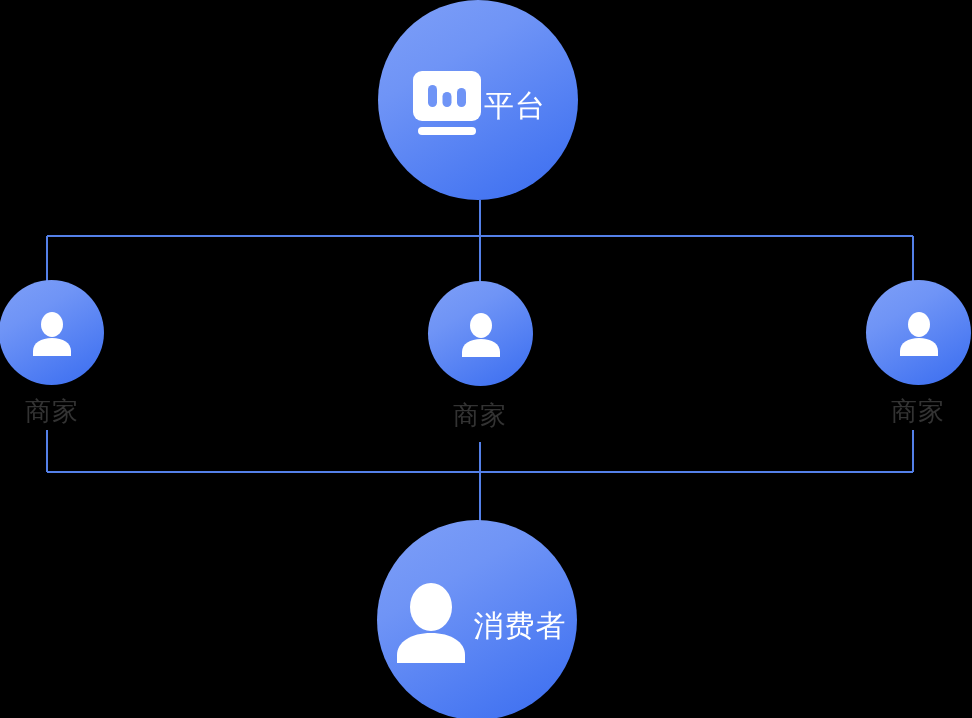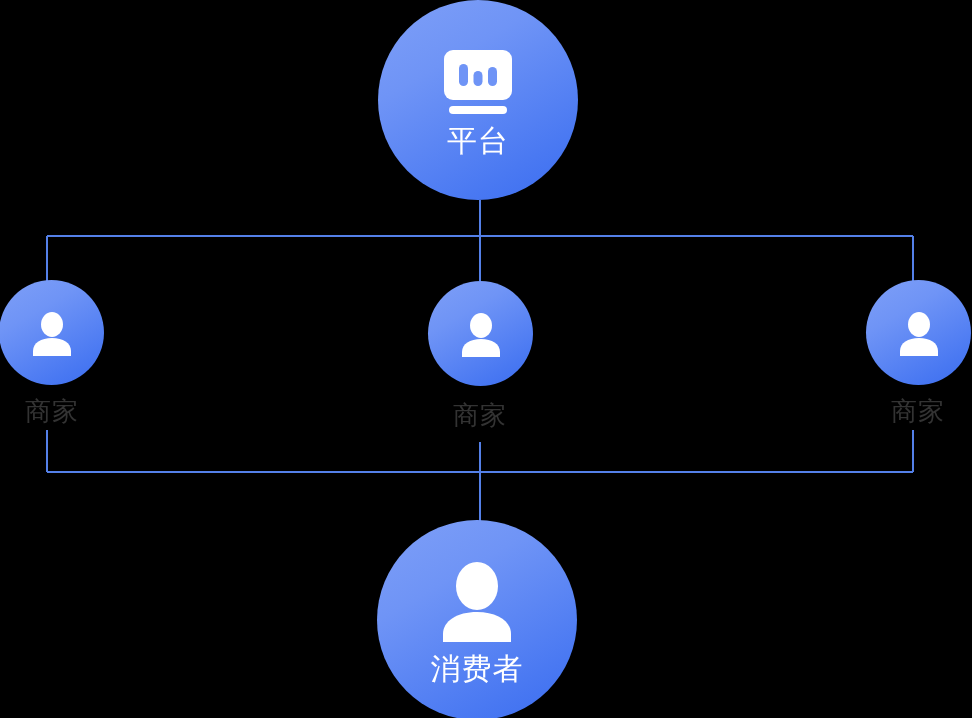--- a/index.html
+++ b/index.html
@@ -25,21 +25,21 @@
     top: 0;
     width: 972px;
     height: 718px;
   }
 
   
   .node {
     position: absolute;
     border-radius: 50%;
     display: flex;
-    flex-direction: column;
+    flex-direction: row;
     align-items: center;
     justify-content: center;
     background: linear-gradient(150deg, #7e9ff7 0%, #6f94f6 32%, #4a79f2 78%, #3a6cf0 100%);
   }
 
   
   .node-big {
     width: 200px;
     height: 200px;
   }

